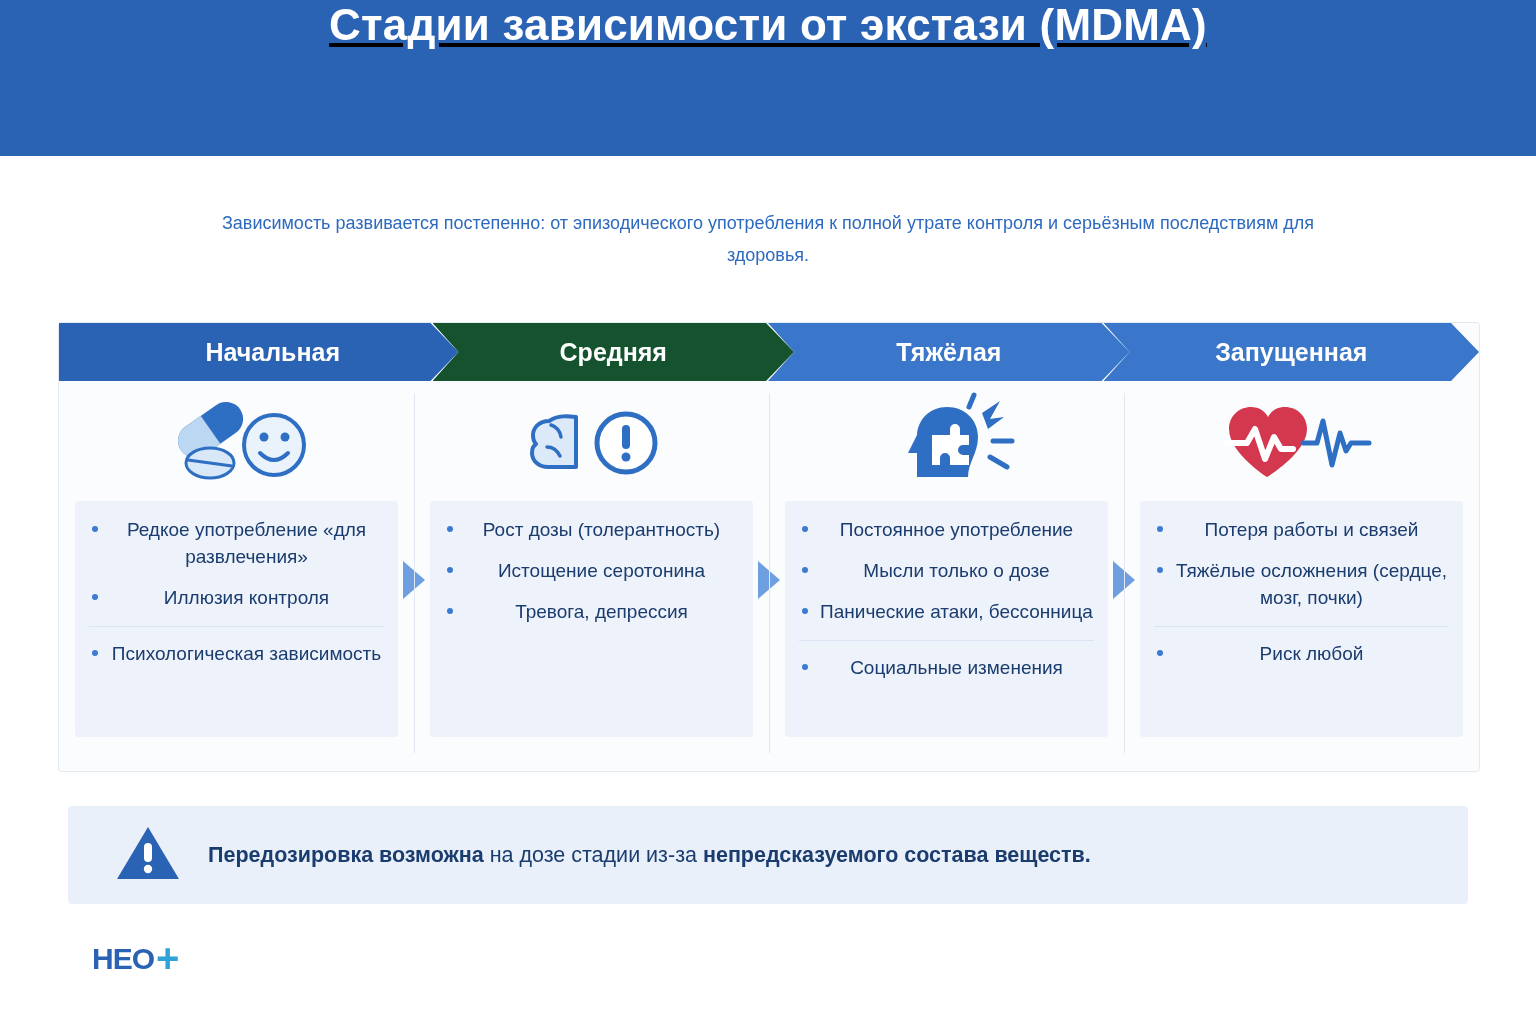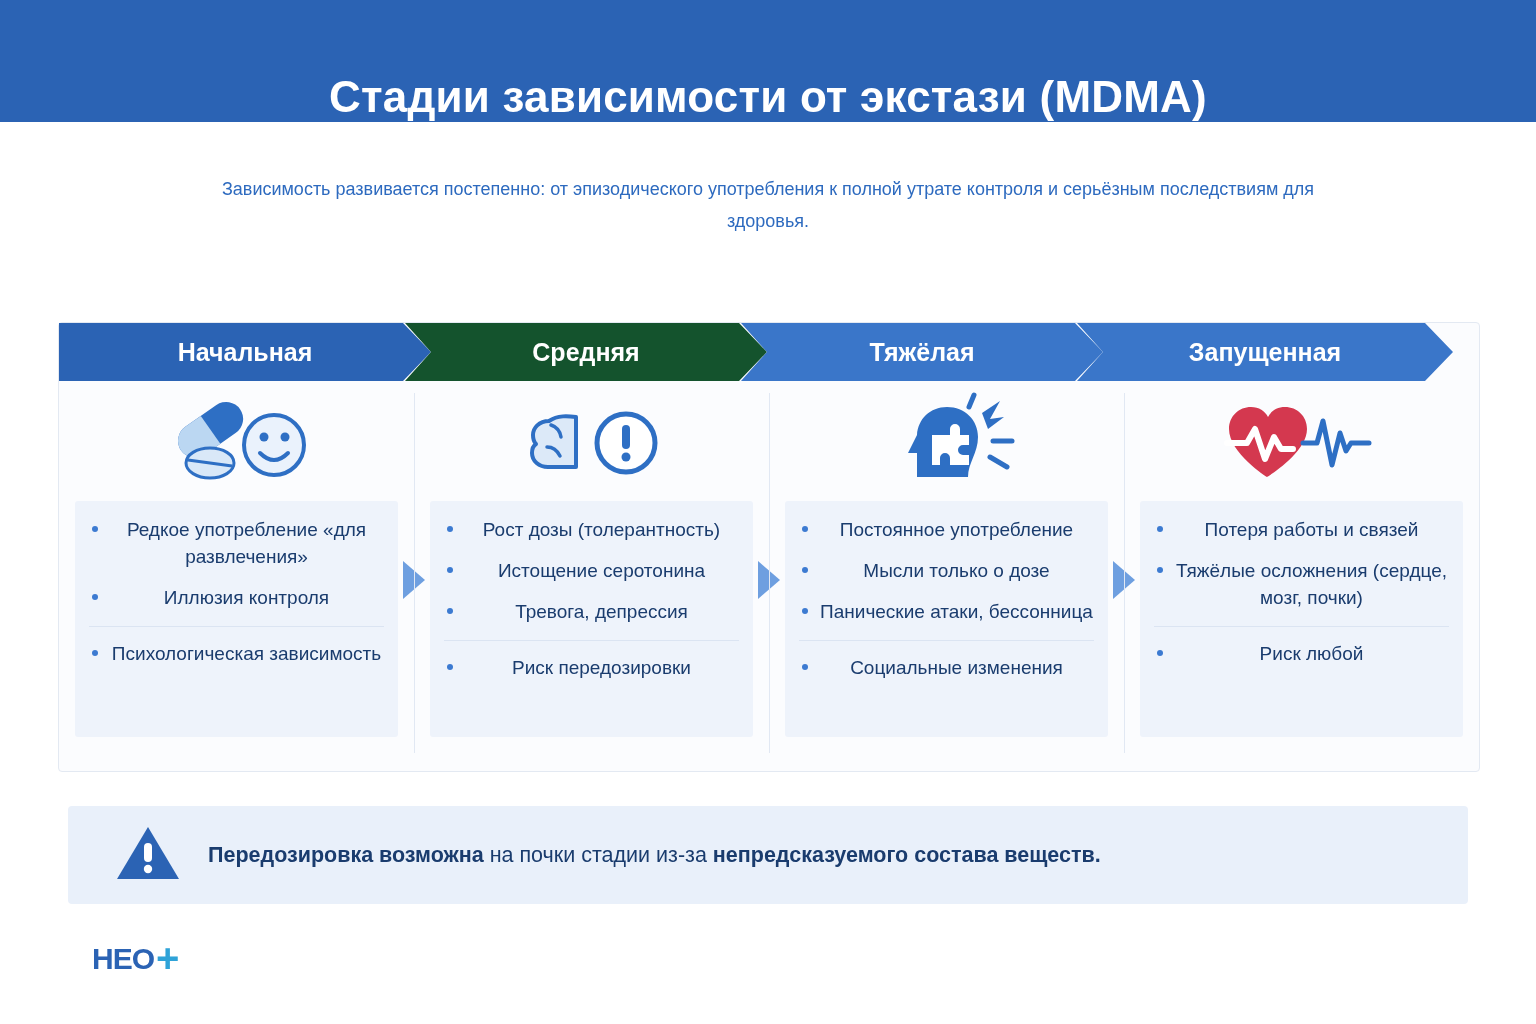--- a/index.html
+++ b/index.html
@@ -11,25 +11,26 @@
     width: 1536px;
     height: 1024px;
     font-family: "Liberation Sans", sans-serif;
     overflow: hidden;
     position: relative;
   }
 
   
   .header {
     width: 100%;
-    height: 122px;
+    height: 156px;
     background: #2B63B4;
     display: flex;
-    align-items: flex-end;
+    align-items: flex-start;
     justify-content: center;
+    text-decoration: underline;
   }
   .header-title {
     color: #ffffff;
     font-size: 44px;
     font-weight: bold;
     letter-spacing: 0.2px;
     text-align: center;
   }
 
   
@@ -66,21 +67,21 @@
     position: relative;
     height: 58px;
     display: flex;
     align-items: center;
     justify-content: center;
     color: #ffffff;
     font-size: 25px;
     font-weight: bold;
     clip-path: polygon(0 0, calc(100% - 28px) 0, 100% 50%, calc(100% - 28px) 100%, 0 100%, 0 100%);
   }
-  .chev.first { clip-path: polygon(0 0, calc(100% - 28px) 0, 100% 50%, calc(100% - 28px) 100%, 0 100%); }
+  .chev.first { clip-path: polygon(0 0, calc(100% - 28px) 0, 100% 50%, calc(100% - 28px) 100%, 0 100%); padding-left: 28px; }
   .chev.mid   { clip-path: polygon(0 0, calc(100% - 28px) 0, 100% 50%, calc(100% - 28px) 100%, 0 100%, 26px 50%); }
 
   .cols {
     position: absolute;
     left: 0;
     top: 58px;
     width: 1420px;
     height: 390px;
     display: flex;
   }
@@ -259,21 +260,20 @@
           <circle cx="119" cy="52" r="29" fill="#FFFFFF" stroke="#2E6FC4" stroke-width="5"></circle>
           <rect x="115" y="34" width="8" height="24" rx="4" fill="#2E6FC4"></rect>
           <circle cx="119" cy="66" r="4.5" fill="#2E6FC4"></circle>
         </svg>
       </div>
       <div class="bullets">
         <ul class="blist">
           <li>Рост дозы (толерантность)</li>
           <li>Истощение серотонина</li>
           <li>Тревога, депрессия</li>
-          <li class="sep">Риск передозировки</li>
         </ul>
       </div>
       <div class="mini-arrow" style="right:-11px;"></div>
     </div>
 
     <div class="col">
       <div class="icon-wrap">
         <svg width="170" height="100" viewBox="0 0 170 100" aria-hidden="true">
           <path d="M55 86V62h-9l9-18c1-16 13-28 30-28 18 0 31 13 31 30 0 16-10 26-10 40H55z" fill="#2E6FC4"></path>
           <path d="M78 44h10v-6a5 5 0 1 1 10 0v6h9v10h-6a5 5 0 1 0 0 10h6v10H88v-7a5 5 0 1 0-10 0v7h-8V44h8z" fill="#FFFFFF"></path>
@@ -316,20 +316,20 @@
 
 <div class="warning">
   <span>
     <svg width="68" height="60" viewBox="0 0 68 60" aria-hidden="true">
       <path d="M34 4L65 56H3L34 4z" fill="#2B63B4"></path>
       <rect x="30" y="20" width="8" height="19" rx="4" fill="#FFFFFF"></rect>
       <circle cx="34" cy="46" r="4.2" fill="#FFFFFF"></circle>
     </svg>
   </span>
   <span class="warn-text">
-    <b>Передозировка возможна</b><span> на почки стадии из-за </span><b>непредсказуемого состава веществ.</b>
+    <b>Передозировка возможна</b><span> на дозе стадии из-за </span><b>непредсказуемого состава веществ.</b>
   </span>
 </div>
 
 <div class="logo">
   <span class="logo-text">HEO</span>
   <span class="logo-plus">+</span>
 </div>
 
 </body></html>

